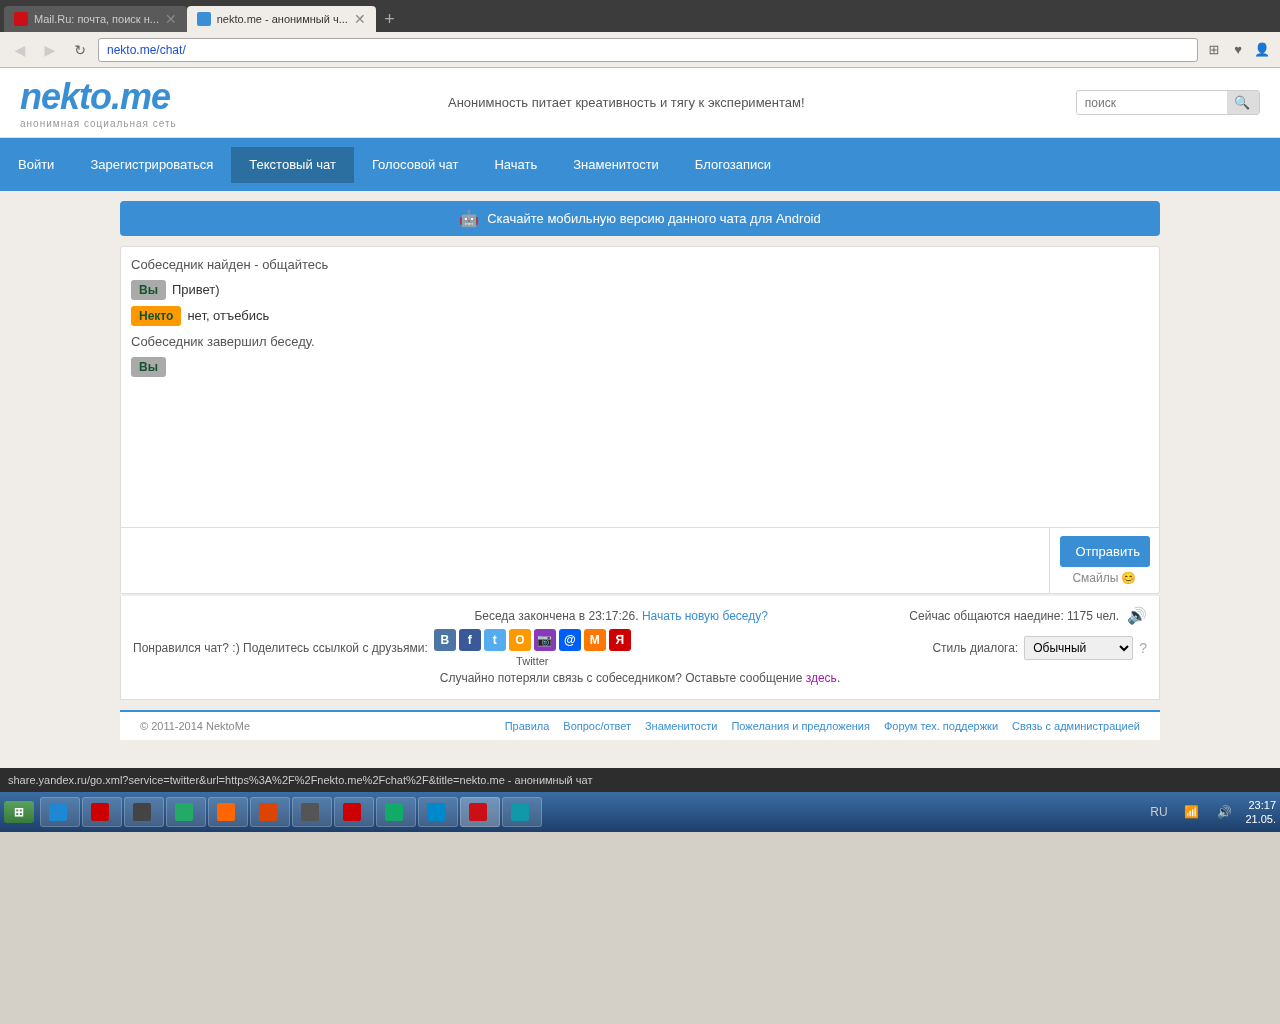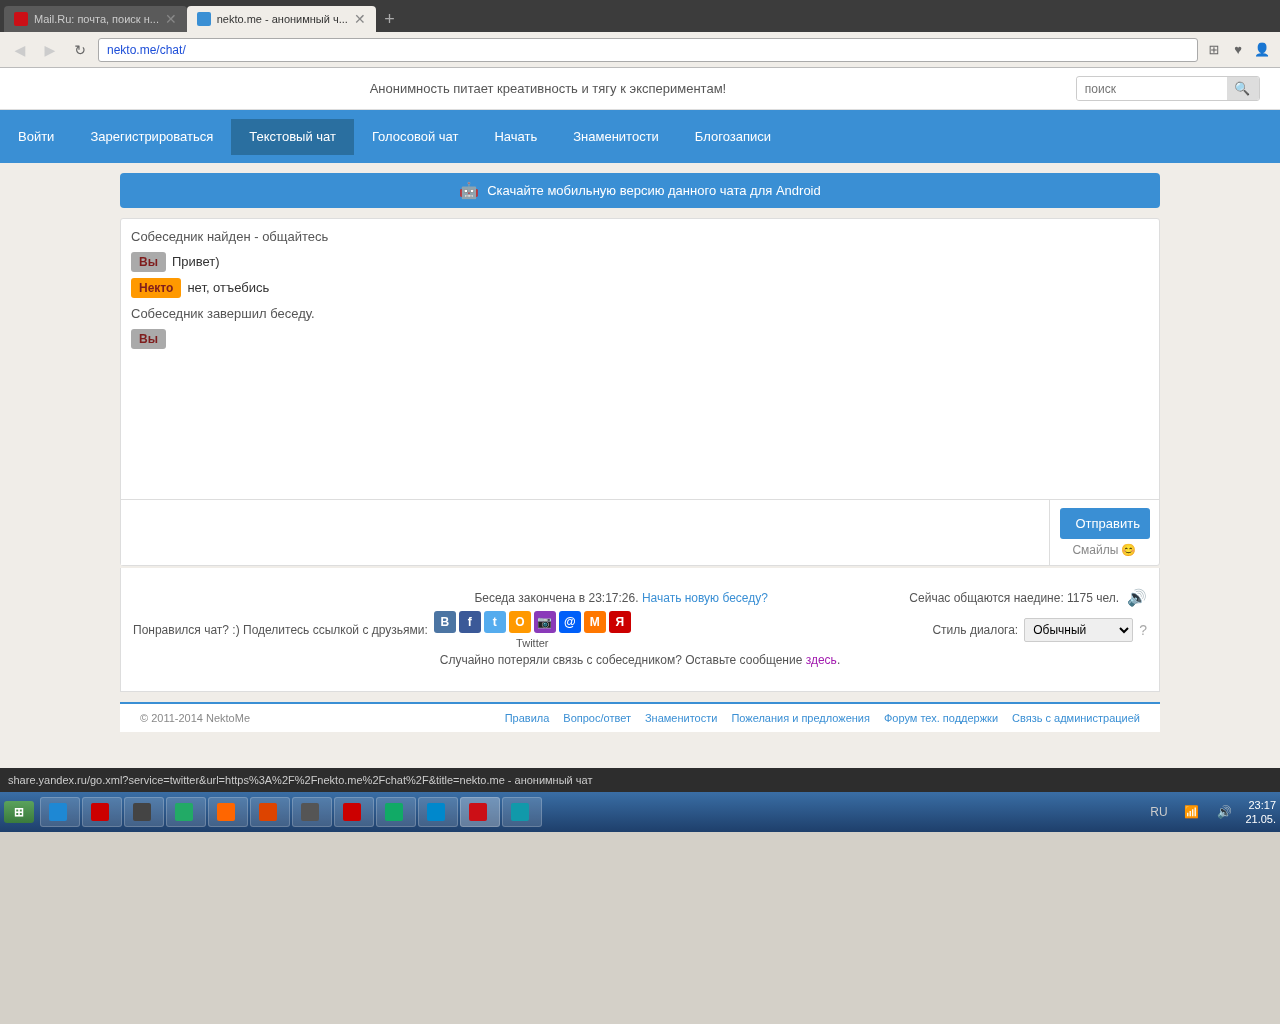--- a/index.html
+++ b/index.html
@@ -50,32 +50,32 @@
     
     .android-banner { background: #3a8fd4; color: white; text-align: center; padding: 8px 16px; border-radius: 4px; margin-bottom: 10px; font-size: 13px; display: flex; align-items: center; justify-content: center; gap: 8px; }
     .android-icon { font-size: 16px; }
 
     
     .chat-container { background: white; border: 1px solid #ddd; border-radius: 3px; margin-bottom: 2px; }
     .chat-messages { padding: 10px; min-height: 280px; }
     .system-msg { color: #555; font-size: 13px; margin-bottom: 8px; }
     .system-msg.end { color: #555; margin-top: 8px; margin-bottom: 8px; }
     .chat-row { display: flex; align-items: flex-start; gap: 6px; margin-bottom: 6px; }
-    .chat-badge { padding: 3px 8px; border-radius: 3px; font-size: 12px; font-weight: bold; color: #7f1d1d; white-space: nowrap; }
+    .chat-badge { padding: 3px 8px; border-radius: 3px; font-size: 12px; font-weight: bold; color: #14532d; white-space: nowrap; }
     .chat-badge.vy { background: #aaa; }
     .chat-badge.nekto { background: #f90; }
     .chat-text { font-size: 13px; color: #333; padding-top: 2px; }
     .typing-area { border-top: 1px solid #ddd; display: flex; align-items: stretch; }
     .message-input { flex: 1; border: none; resize: none; padding: 8px; font-size: 13px; outline: none; min-height: 60px; font-family: Arial, sans-serif; }
     .send-panel { display: flex; flex-direction: column; align-items: center; justify-content: center; gap: 4px; padding: 8px; border-left: 1px solid #ddd; width: 110px; }
     .send-btn { background: #3a8fd4; color: white; border: none; padding: 8px 16px; border-radius: 3px; font-size: 13px; cursor: pointer; width: 90px; }
     .emoji-btn { font-size: 12px; color: #888; cursor: pointer; }
 
     
-    .bottom-bar { background: white; border: 1px solid #ddd; border-top: none; padding: 20px 12px; }
+    .bottom-bar { background: white; border: 1px solid #ddd; border-top: none; padding: 10px 12px; }
     .bottom-row1 { display: flex; align-items: center; justify-content: space-between; margin-bottom: 4px; }
     .session-info { font-size: 12px; color: #555; text-align: center; flex: 1; }
     .session-link { color: #3a8fd4; text-decoration: none; }
     .online-info { font-size: 12px; color: #555; display: flex; align-items: center; gap: 8px; }
     .sound-icon { font-size: 16px; color: #666; cursor: pointer; }
 
     .bottom-row2 { display: flex; align-items: center; justify-content: space-between; }
     .share-area { display: flex; align-items: center; gap: 6px; font-size: 12px; color: #555; }
     .share-icons { display: flex; gap: 3px; align-items: center; flex-direction: column; }
     .share-icons-row { display: flex; gap: 3px; align-items: center; }
@@ -147,20 +147,24 @@
     <div class="right-icons">
       <div class="right-icon">⊞</div>
       <div class="right-icon">♥</div>
       <div class="right-icon">👤</div>
     </div>
   </div>
 
   <div class="page">
 
     <div class="site-header">
+      <div class="logo-area">
+        <div class="logo-text">nekto.me</div>
+        <div class="logo-subtitle">анонимная социальная сеть</div>
+      </div>
       <div class="tagline">Анонимность питает креативность и тягу к экспериментам!</div>
       <div class="search-box">
         <input class="search-input" placeholder="поиск" style="">
         <button class="search-btn">🔍</button>
       </div>
     </div>
 
     <div class="nav-bar">
       <a class="nav-item">Войти</a>
       <a class="nav-item">Зарегистрироваться</a>

